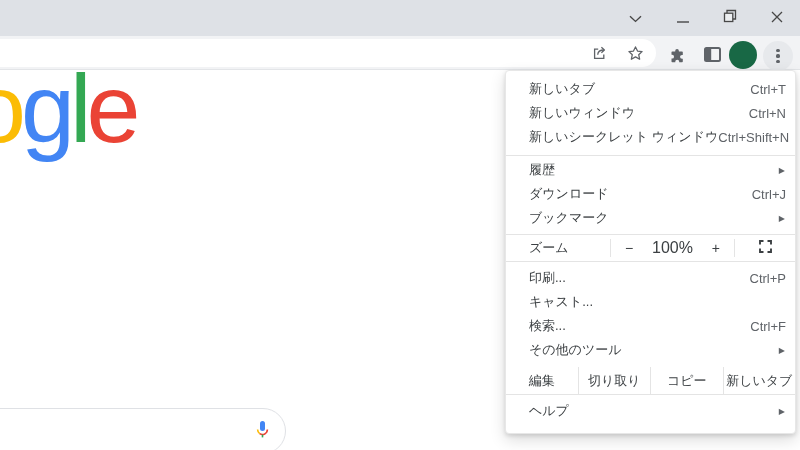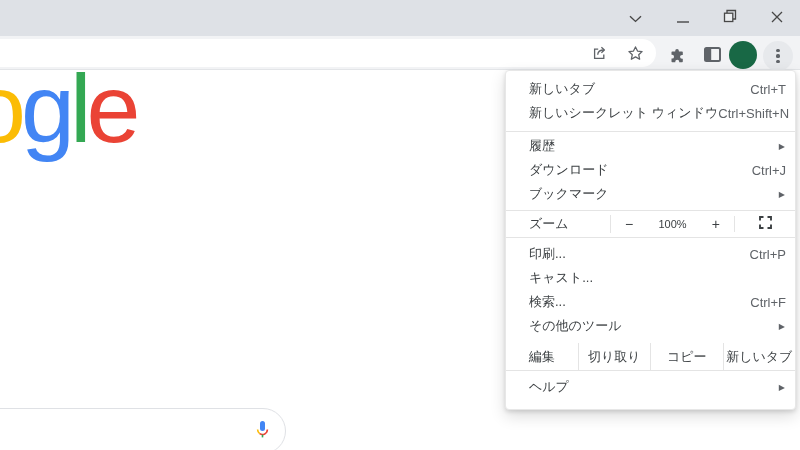--- a/index.html
+++ b/index.html
@@ -41,21 +41,21 @@
   .sec4 { padding:4px 0 10px; }
   .separator { height:1px; background:#e4e4e4; }
   .mi { height:24px; display:flex; align-items:center; padding:0 9px 0 23px; cursor:default; }
   .mi-label { flex:1; white-space:nowrap; }
   .mi-shortcut { color:#5f6368; font-size:13px; white-space:nowrap; }
   .mi-arrow { color:#5f6368; font-size:8px; margin-right:1px; }
   .zoomrow { height:28px; border-top:1px solid #e4e4e4; border-bottom:1px solid #e4e4e4; display:flex; align-items:center; }
   .zr-label { width:105px; display:flex; align-items:center; padding-left:23px; border-right:1px solid #e4e4e4; }
   .zr-mid { width:124px; display:flex; align-items:center; justify-content:space-between; padding:0 14px; border-right:1px solid #e4e4e4; }
   .zr-btn { color:#3c4043; font-size:14px; }
-  .zr-value { font-size:11px; }
+  .zr-value { font-size:16px; }
   .zr-right { flex:1; display:flex; align-items:center; justify-content:center; }
   .editrow { height:28px; border-bottom:1px solid #e4e4e4; display:flex; align-items:stretch;text-align:right; }
   .er-cell { flex:1; display:flex; align-items:center; justify-content:center; white-space:nowrap; }
   .er-cell + .er-cell { border-left:1px solid #e4e4e4; }
 </style>
 </head>
 <body>
 
 <div class="screen">
 
@@ -147,20 +147,24 @@
   </div>
 
   <div class="menu">
 
     <div class="sec1">
       <div class="mi">
         <span class="mi-label">新しいタブ</span>
         <span class="mi-shortcut">Ctrl+T</span>
       </div>
       <div class="mi">
+        <span class="mi-label">新しいウィンドウ</span>
+        <span class="mi-shortcut">Ctrl+N</span>
+      </div>
+      <div class="mi">
         <span class="mi-label">新しいシークレット ウィンドウ</span>
         <span class="mi-shortcut">Ctrl+Shift+N</span>
       </div>
     </div>
 
     <div class="separator"></div>
 
     <div class="sec2">
       <div class="mi">
         <span class="mi-label">履歴</span>

